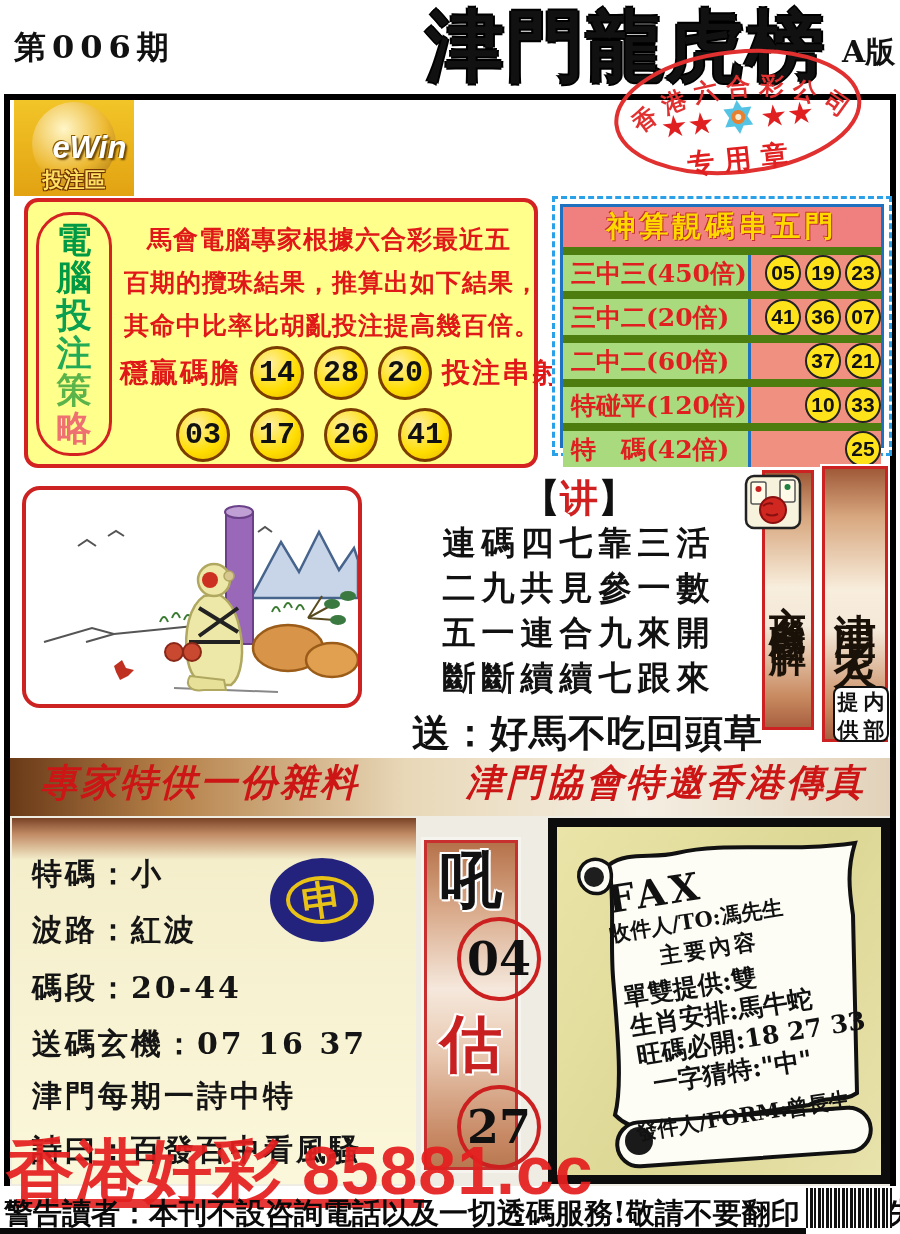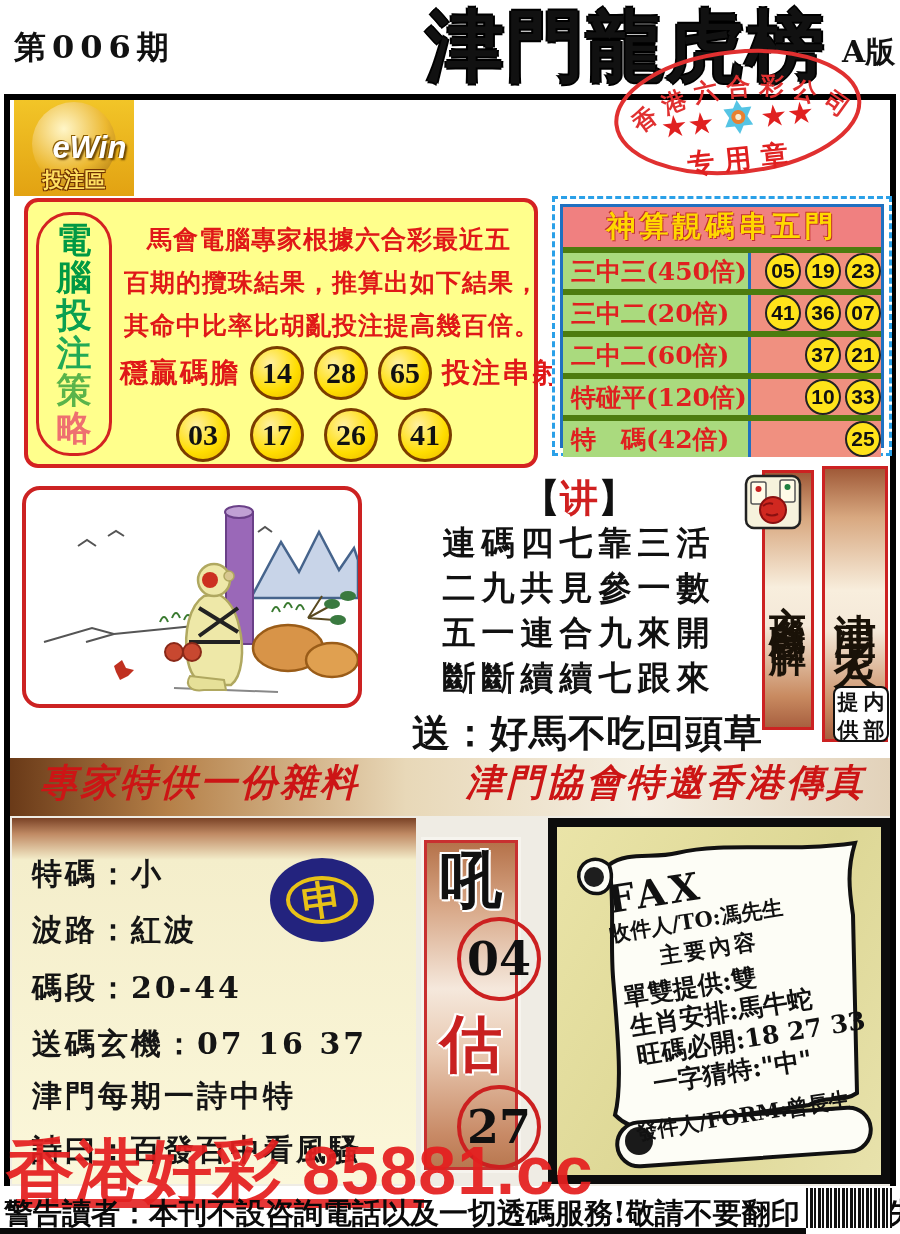--- a/index.html
+++ b/index.html
@@ -48,30 +48,30 @@
   .sl4 { color:#5ab44a; } .sl5 { color:#ee7070; }
   .strat-par { position:absolute; left:96px; top:16px; width:410px; text-align:center;
     color:#e01818; font-weight:700; font-size:25px; line-height:43px; letter-spacing:1px; white-space:nowrap; }
   .strat-row1 { position:absolute; left:92px; top:142px; width:424px; height:58px;
     display:flex; align-items:center; gap:10px; }
   .strat-row2 { position:absolute; left:148px; top:206px; display:flex; gap:20px; }
   .strat-label { color:#e01818; font-weight:900; font-size:28px; letter-spacing:2px; white-space:nowrap; }
   .ball-lg { width:54px; height:54px; border-radius:50%; flex:0 0 auto;
     background:radial-gradient(circle at 35% 30%, #fff0a0, #ffdd00 60%, #e8b500);
     border:3px solid #7a3c00; display:flex; align-items:center; justify-content:center;
-    font-family:Liberation Serif, serif; font-weight:700; font-size:30px; color:#111; }
+    font-family:Liberation Mono, monospace; font-weight:700; font-size:30px; color:#111; }
 
   
   .combo { left:552px; top:196px; width:340px; height:260px;
     border:3px dashed #2aa0e8; padding:5px; background:#fff; }
   .combo-inner { width:100%; height:100%; border:3px solid #2070c0; display:flex; flex-direction:column; }
   .combo-head { height:44px; background:#f08080; display:flex; align-items:center; justify-content:center; }
   .combo-head span { color:#ffd800; font-weight:900; font-size:29px; letter-spacing:4px;
     text-shadow:1px 1px 0 #c03030, -1px -1px 0 #c03030; white-space:nowrap; }
-  .combo-row { flex:1; display:flex; border-top:6px solid #4d7c0f; }
+  .combo-row { flex:1; display:flex; border-top:8px solid #4d7c0f; }
   .combo-row .lbl { width:188px; background:#aada7e; color:#e02020; font-weight:700; font-size:25px;
     display:flex; align-items:center; padding-left:8px; white-space:nowrap; border-right:3px solid #2070c0; }
   .combo-row .val { flex:1; background:#f09080; display:flex; align-items:center; justify-content:flex-end; gap:4px; }
   .ball-sm { width:36px; height:36px; border-radius:50%; background:#ffe31a; border:2px solid #222;
     display:flex; align-items:center; justify-content:center;
     font-family:"Liberation Sans", sans-serif; font-weight:700; font-size:21px; color:#111; flex:0 0 auto; }
 
   
   .picture { left:22px; top:486px; width:340px; height:222px; background:#fff;
     border:4px solid #cc2222; border-radius:18px; overflow:hidden; }
@@ -190,21 +190,21 @@
     </div>
     <div class="strat-par">
       <div>馬會電腦專家根據六合彩最近五</div>
       <div>百期的攬珠結果，推算出如下結果，</div>
       <div>其命中比率比胡亂投注提高幾百倍。</div>
     </div>
     <div class="strat-row1">
       <span class="strat-label">穩贏碼膽</span>
       <span class="ball-lg">14</span>
       <span class="ball-lg">28</span>
-      <span class="ball-lg">65</span>
+      <span class="ball-lg">20</span>
       <span class="strat-label">投注串射</span>
     </div>
     <div class="strat-row2">
       <span class="ball-lg">03</span>
       <span class="ball-lg">17</span>
       <span class="ball-lg">26</span>
       <span class="ball-lg">41</span>
     </div>
   </div>
 

